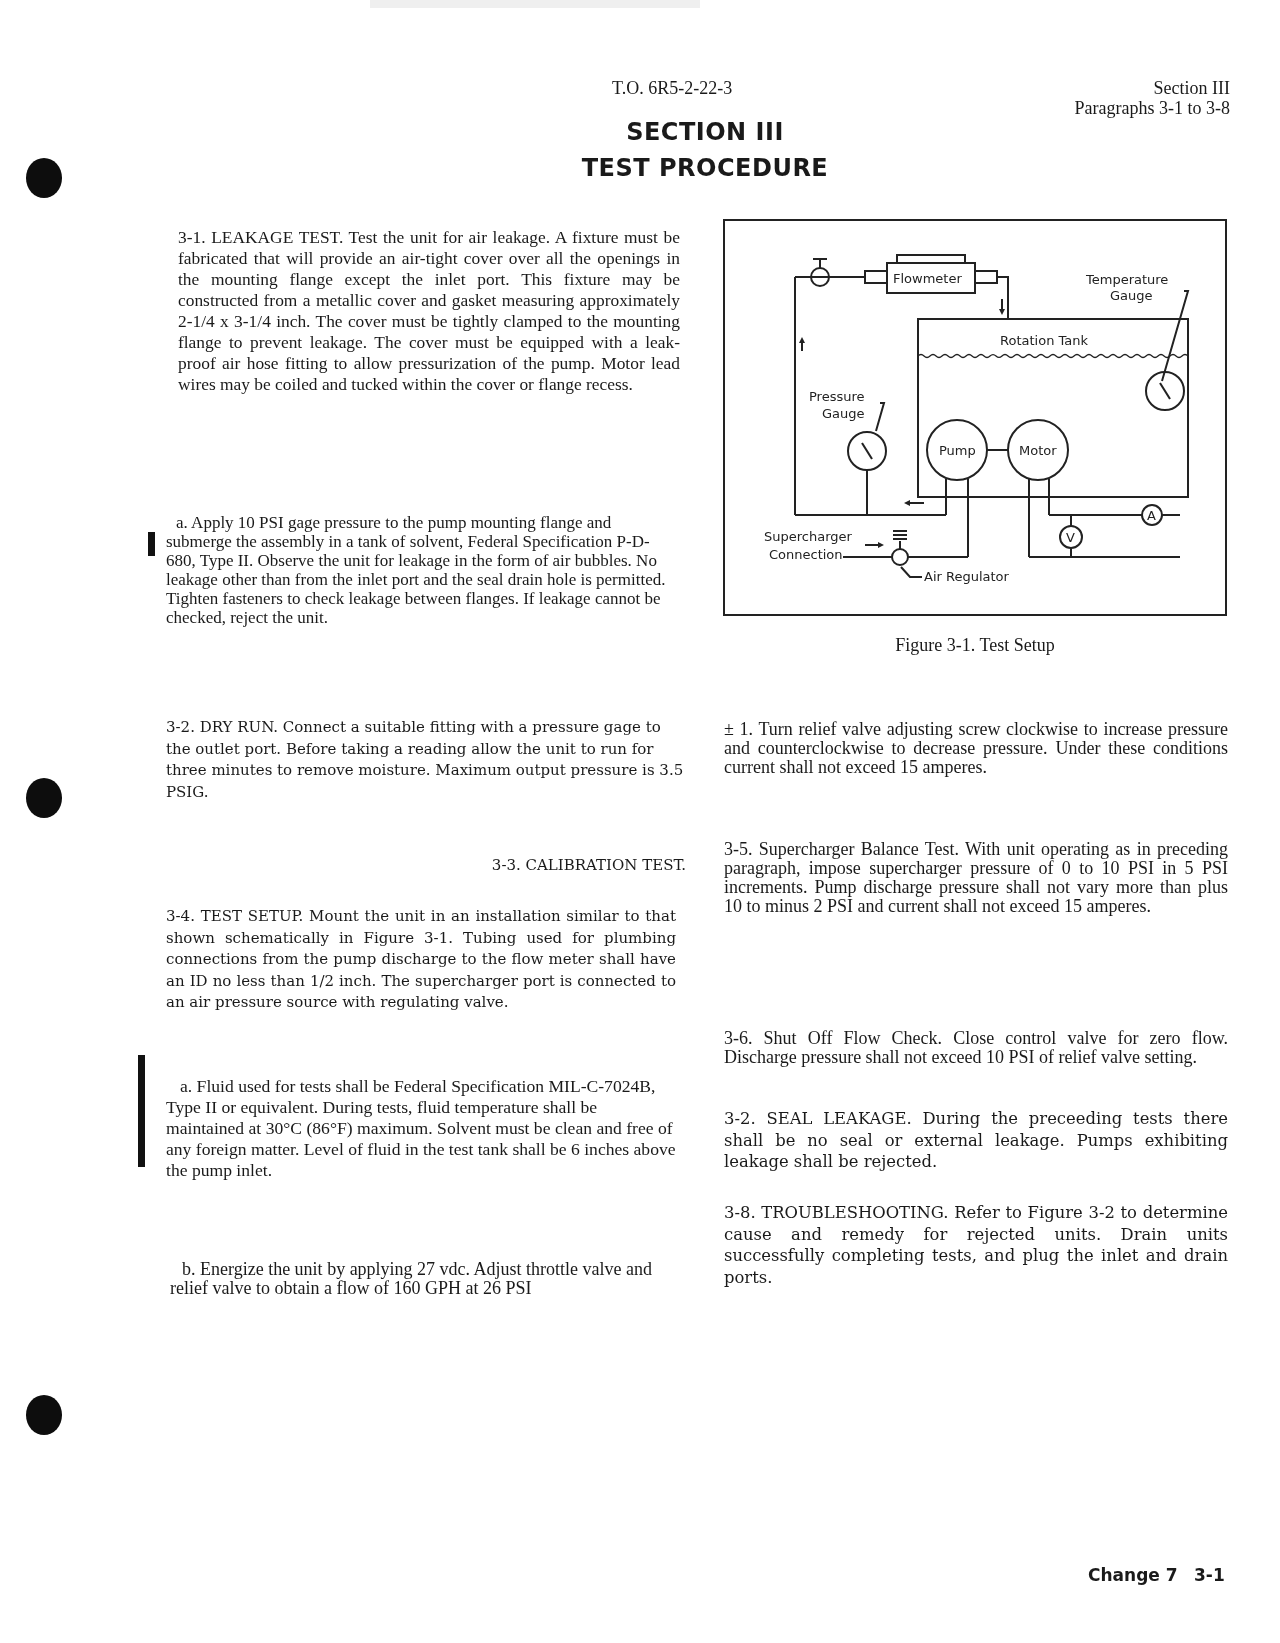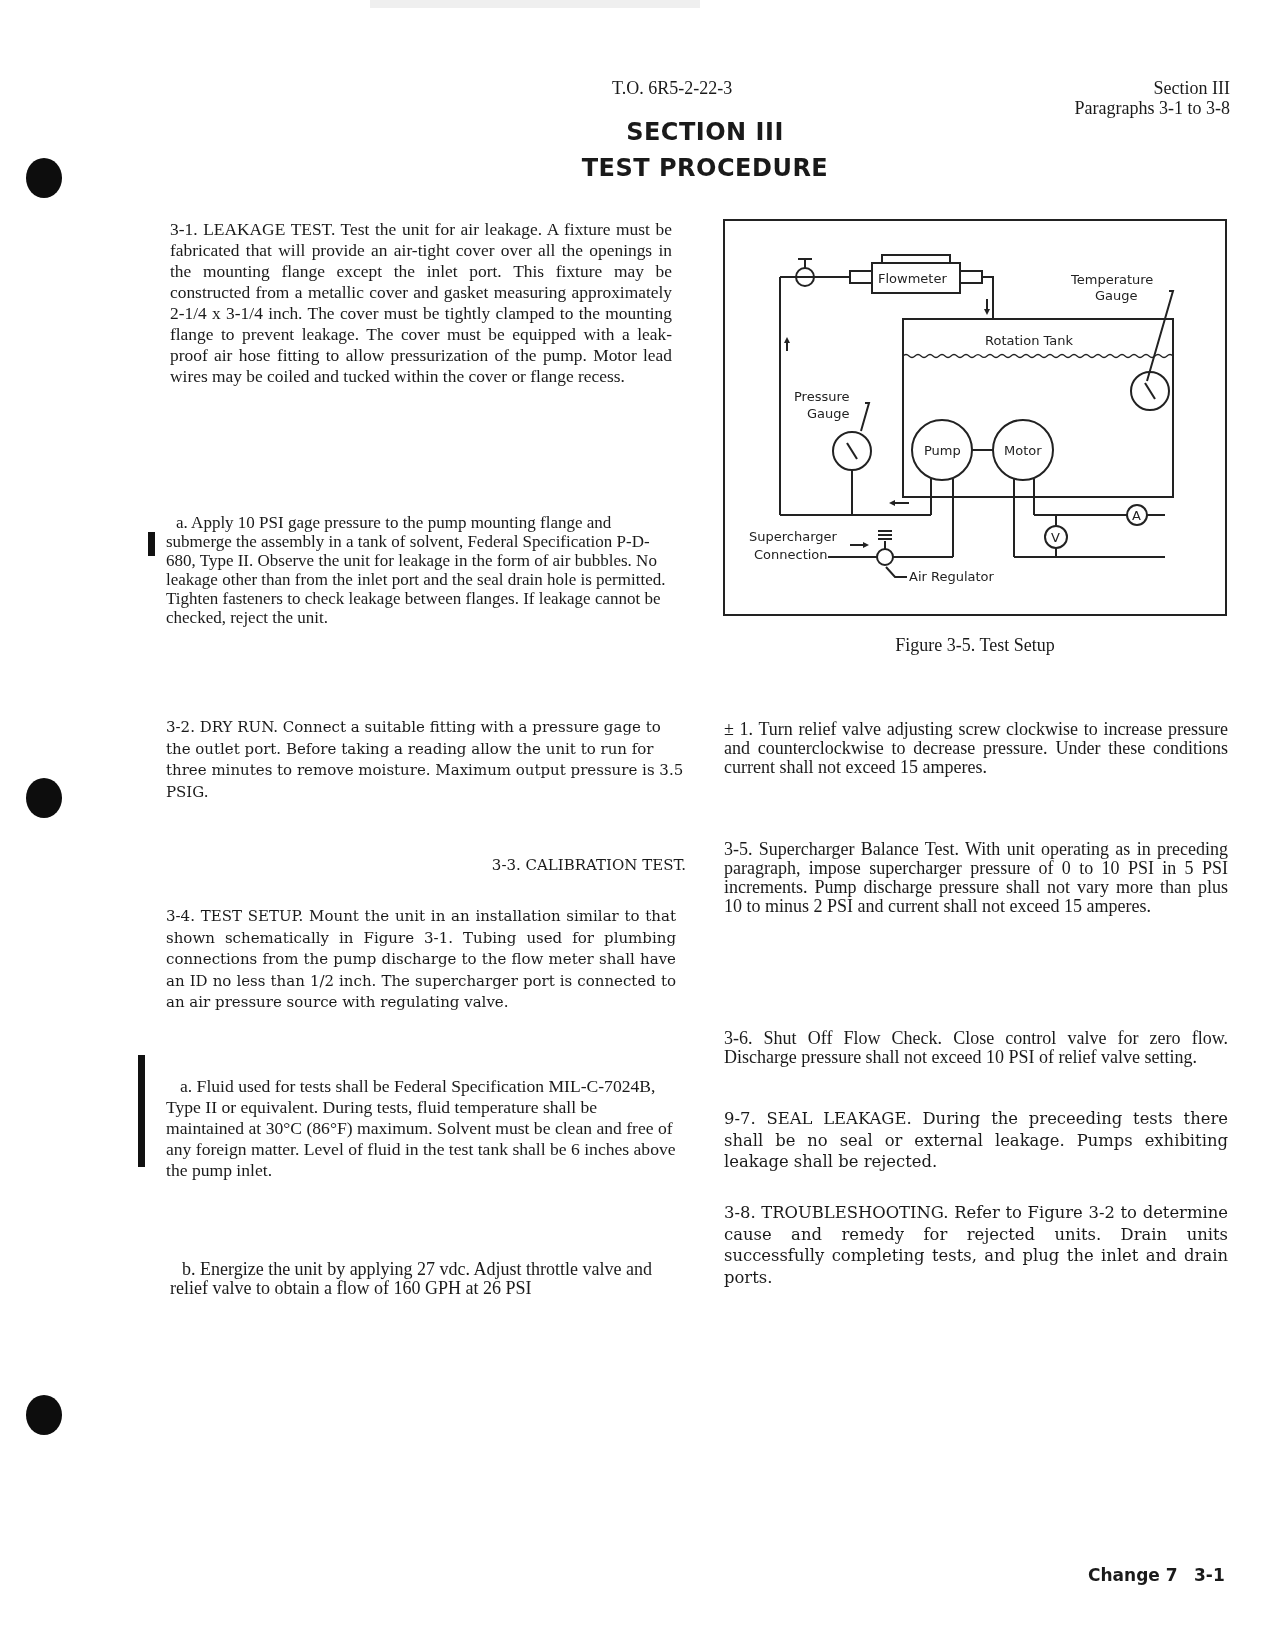--- a/index.html
+++ b/index.html
@@ -1,25 +1,25 @@
 <!DOCTYPE html>
 <html><head>
 <meta charset="utf-8">
 <style>
   html, body { margin:0; padding:0; background:#ffffff; }
   body { width:1280px; height:1643px; position:relative; overflow:hidden; font-family:"Liberation Serif", serif; color:#1a1a1a; }
   .abs { position:absolute; }
   .hole { position:absolute; width:36px; height:40px; border-radius:50%; background:#0d0d0d; }
   .hdr { font-family:"Liberation Serif", serif; font-size:18px; line-height:20px;margin-top:16px; }
   .title { font-family:"DejaVu Sans", sans-serif; font-weight:bold; font-size:24px; text-align:center; letter-spacing:0.5px; }
-  .p { font-family:"Liberation Serif", serif; font-size:17.4px; line-height:21px; text-align:justify; text-align-last:left; margin:4px; }
+  .p { font-family:"Liberation Serif", serif; font-size:17.4px; line-height:21px; text-align:justify; text-align-last:left; margin:12px; }
   .pm { font-family:"DejaVu Serif", serif; font-size:15px; line-height:21.5px; }
   .pn { font-family:"Liberation Serif", serif; font-size:17px; line-height:19px; }
   .cb { position:absolute; background:#111; }
-  .fig-box { position:absolute; left:723px; top:219px; width:504px; height:397px; border:2px solid #222; box-sizing:border-box; }
+  .fig-box { position:absolute; left:723px; top:219px; width:504px; height:397px; border:2px solid #222; box-sizing:border-box;padding-left:15px; }
   .caption { font-family:"Liberation Serif", serif; font-size:18px; }
   .footer { font-family:"DejaVu Sans", sans-serif; font-weight:bold; font-size:17px; }
   svg text { font-family:"DejaVu Sans", sans-serif; font-size:13px; fill:#222; }
 </style>
 </head>
 <body>
 
 <div class="hole" style="left:26px; top:158px;"></div>
 <div class="hole" style="left:26px; top:778px;"></div>
 <div class="hole" style="left:26px; top:1395px;"></div>
@@ -132,26 +132,26 @@
     <text x="82" y="197">Gauge</text>
     <text x="199" y="234">Pump</text>
     <text x="279" y="234">Motor</text>
     <text x="407" y="299">A</text>
     <text x="326" y="321">V</text>
     <text x="24" y="320">Supercharger</text>
     <text x="29" y="338">Connection</text>
     <text x="184" y="360">Air Regulator</text>
   </svg>
 </div>
-<div class="abs caption" style="left:723px; width:504px; top:635px; text-align:center;">Figure 3-5.  Test Setup</div>
+<div class="abs caption" style="left:723px; width:504px; top:635px; text-align:center;">Figure 3-1.  Test Setup</div>
 
 <p class="abs pn" style="left:724px; top:702px; width:504px; font-size:18px; text-align:justify;">± 1. Turn relief valve adjusting screw clockwise to increase pressure and counterclockwise to decrease pressure. Under these conditions current shall not exceed 15 amperes.</p>
 
 <p class="abs pn" style="left:724px; top:822px; width:504px; font-size:18px; text-align:justify;">3-5. Supercharger Balance Test. With unit operating as in preceding paragraph, impose supercharger pressure of 0 to 10 PSI in 5 PSI increments. Pump discharge pressure shall not vary more than plus 10 to minus 2 PSI and current shall not exceed 15 amperes.</p>
 
 <p class="abs pn" style="left:724px; top:1011px; width:504px; font-size:18px; text-align:justify;">3-6. Shut Off Flow Check. Close control valve for zero flow. Discharge pressure shall not exceed 10 PSI of relief valve setting.</p>
 
-<p class="abs pm" style="left:724px; top:1092px; width:504px; font-size:16.4px; text-align:justify;">9-7. SEAL LEAKAGE. During the preceeding tests there shall be no seal or external leakage. Pumps exhibiting leakage shall be rejected.</p>
+<p class="abs pm" style="left:724px; top:1092px; width:504px; font-size:16.4px; text-align:justify;">3-2. SEAL LEAKAGE. During the preceeding tests there shall be no seal or external leakage. Pumps exhibiting leakage shall be rejected.</p>
 
 <p class="abs pm" style="left:724px; top:1186px; width:504px; font-size:16.4px; text-align:justify;">3-8. TROUBLESHOOTING. Refer to Figure 3-2 to determine cause and remedy for rejected units. Drain units successfully completing tests, and plug the inlet and drain ports.</p>
 
 <div class="abs footer" style="left:1088px; top:1565px;">Change 7</div>
 <div class="abs footer" style="left:1194px; top:1565px;">3-1</div>
 
 </body></html>

